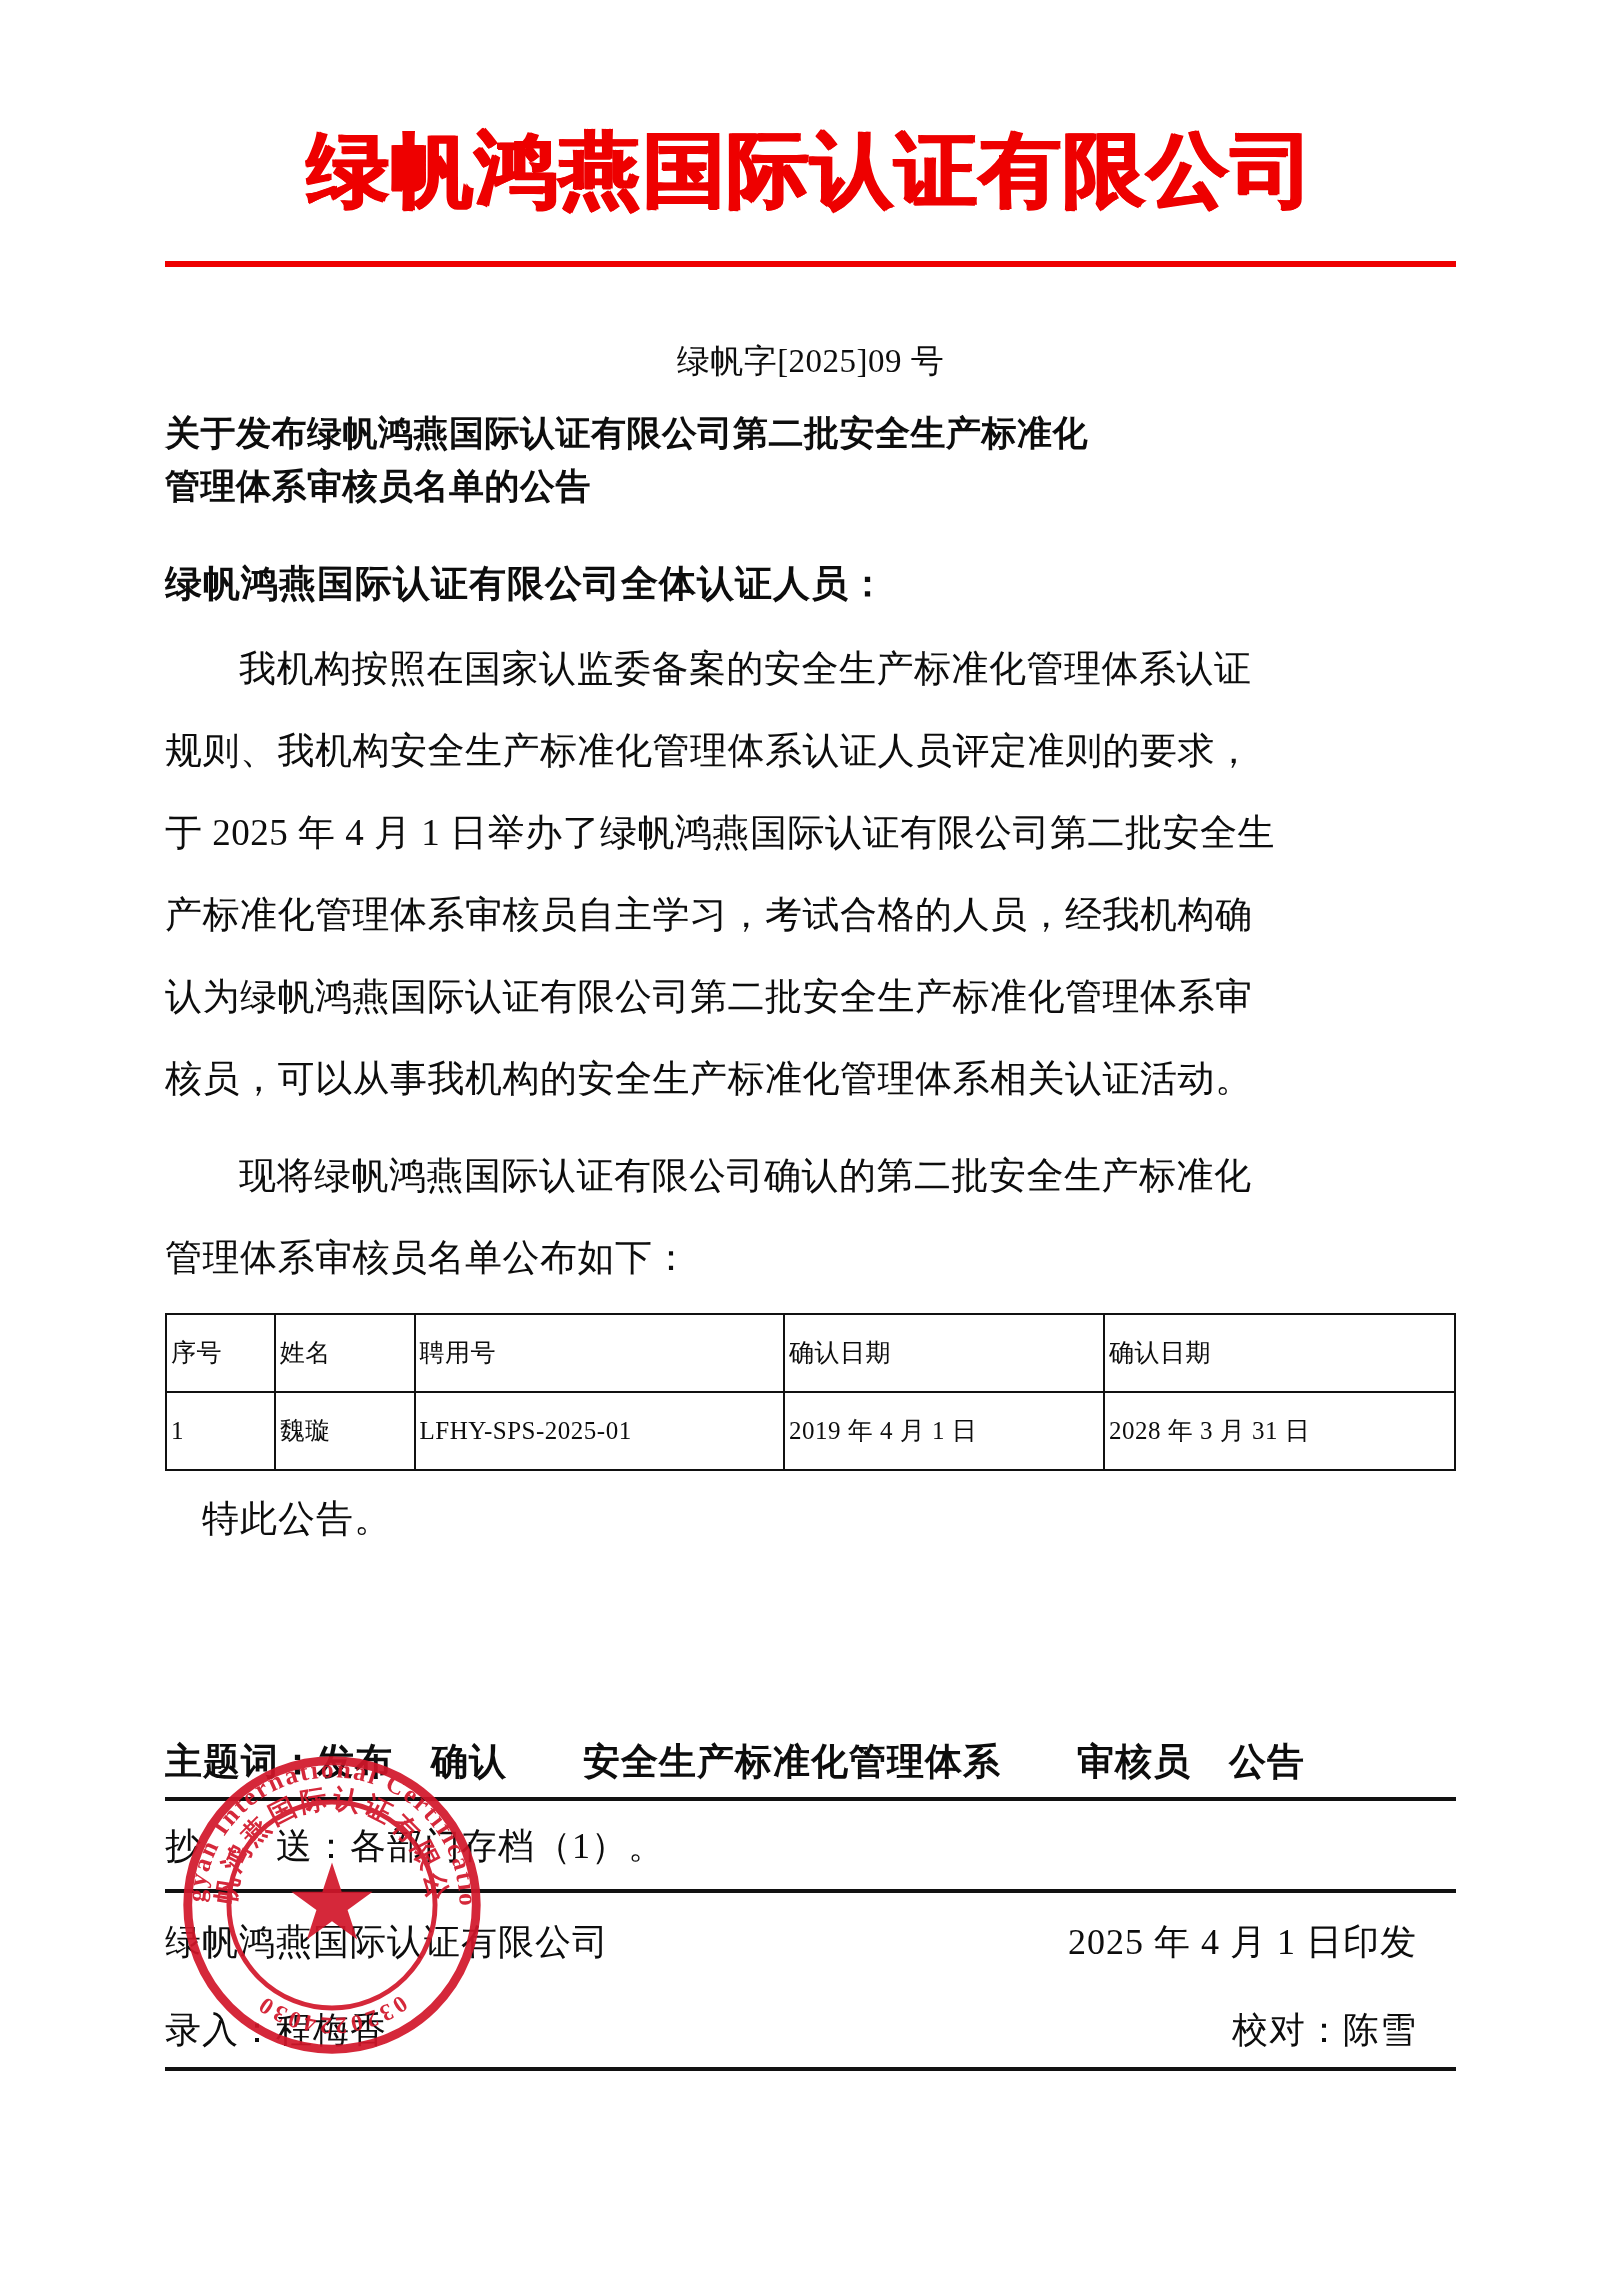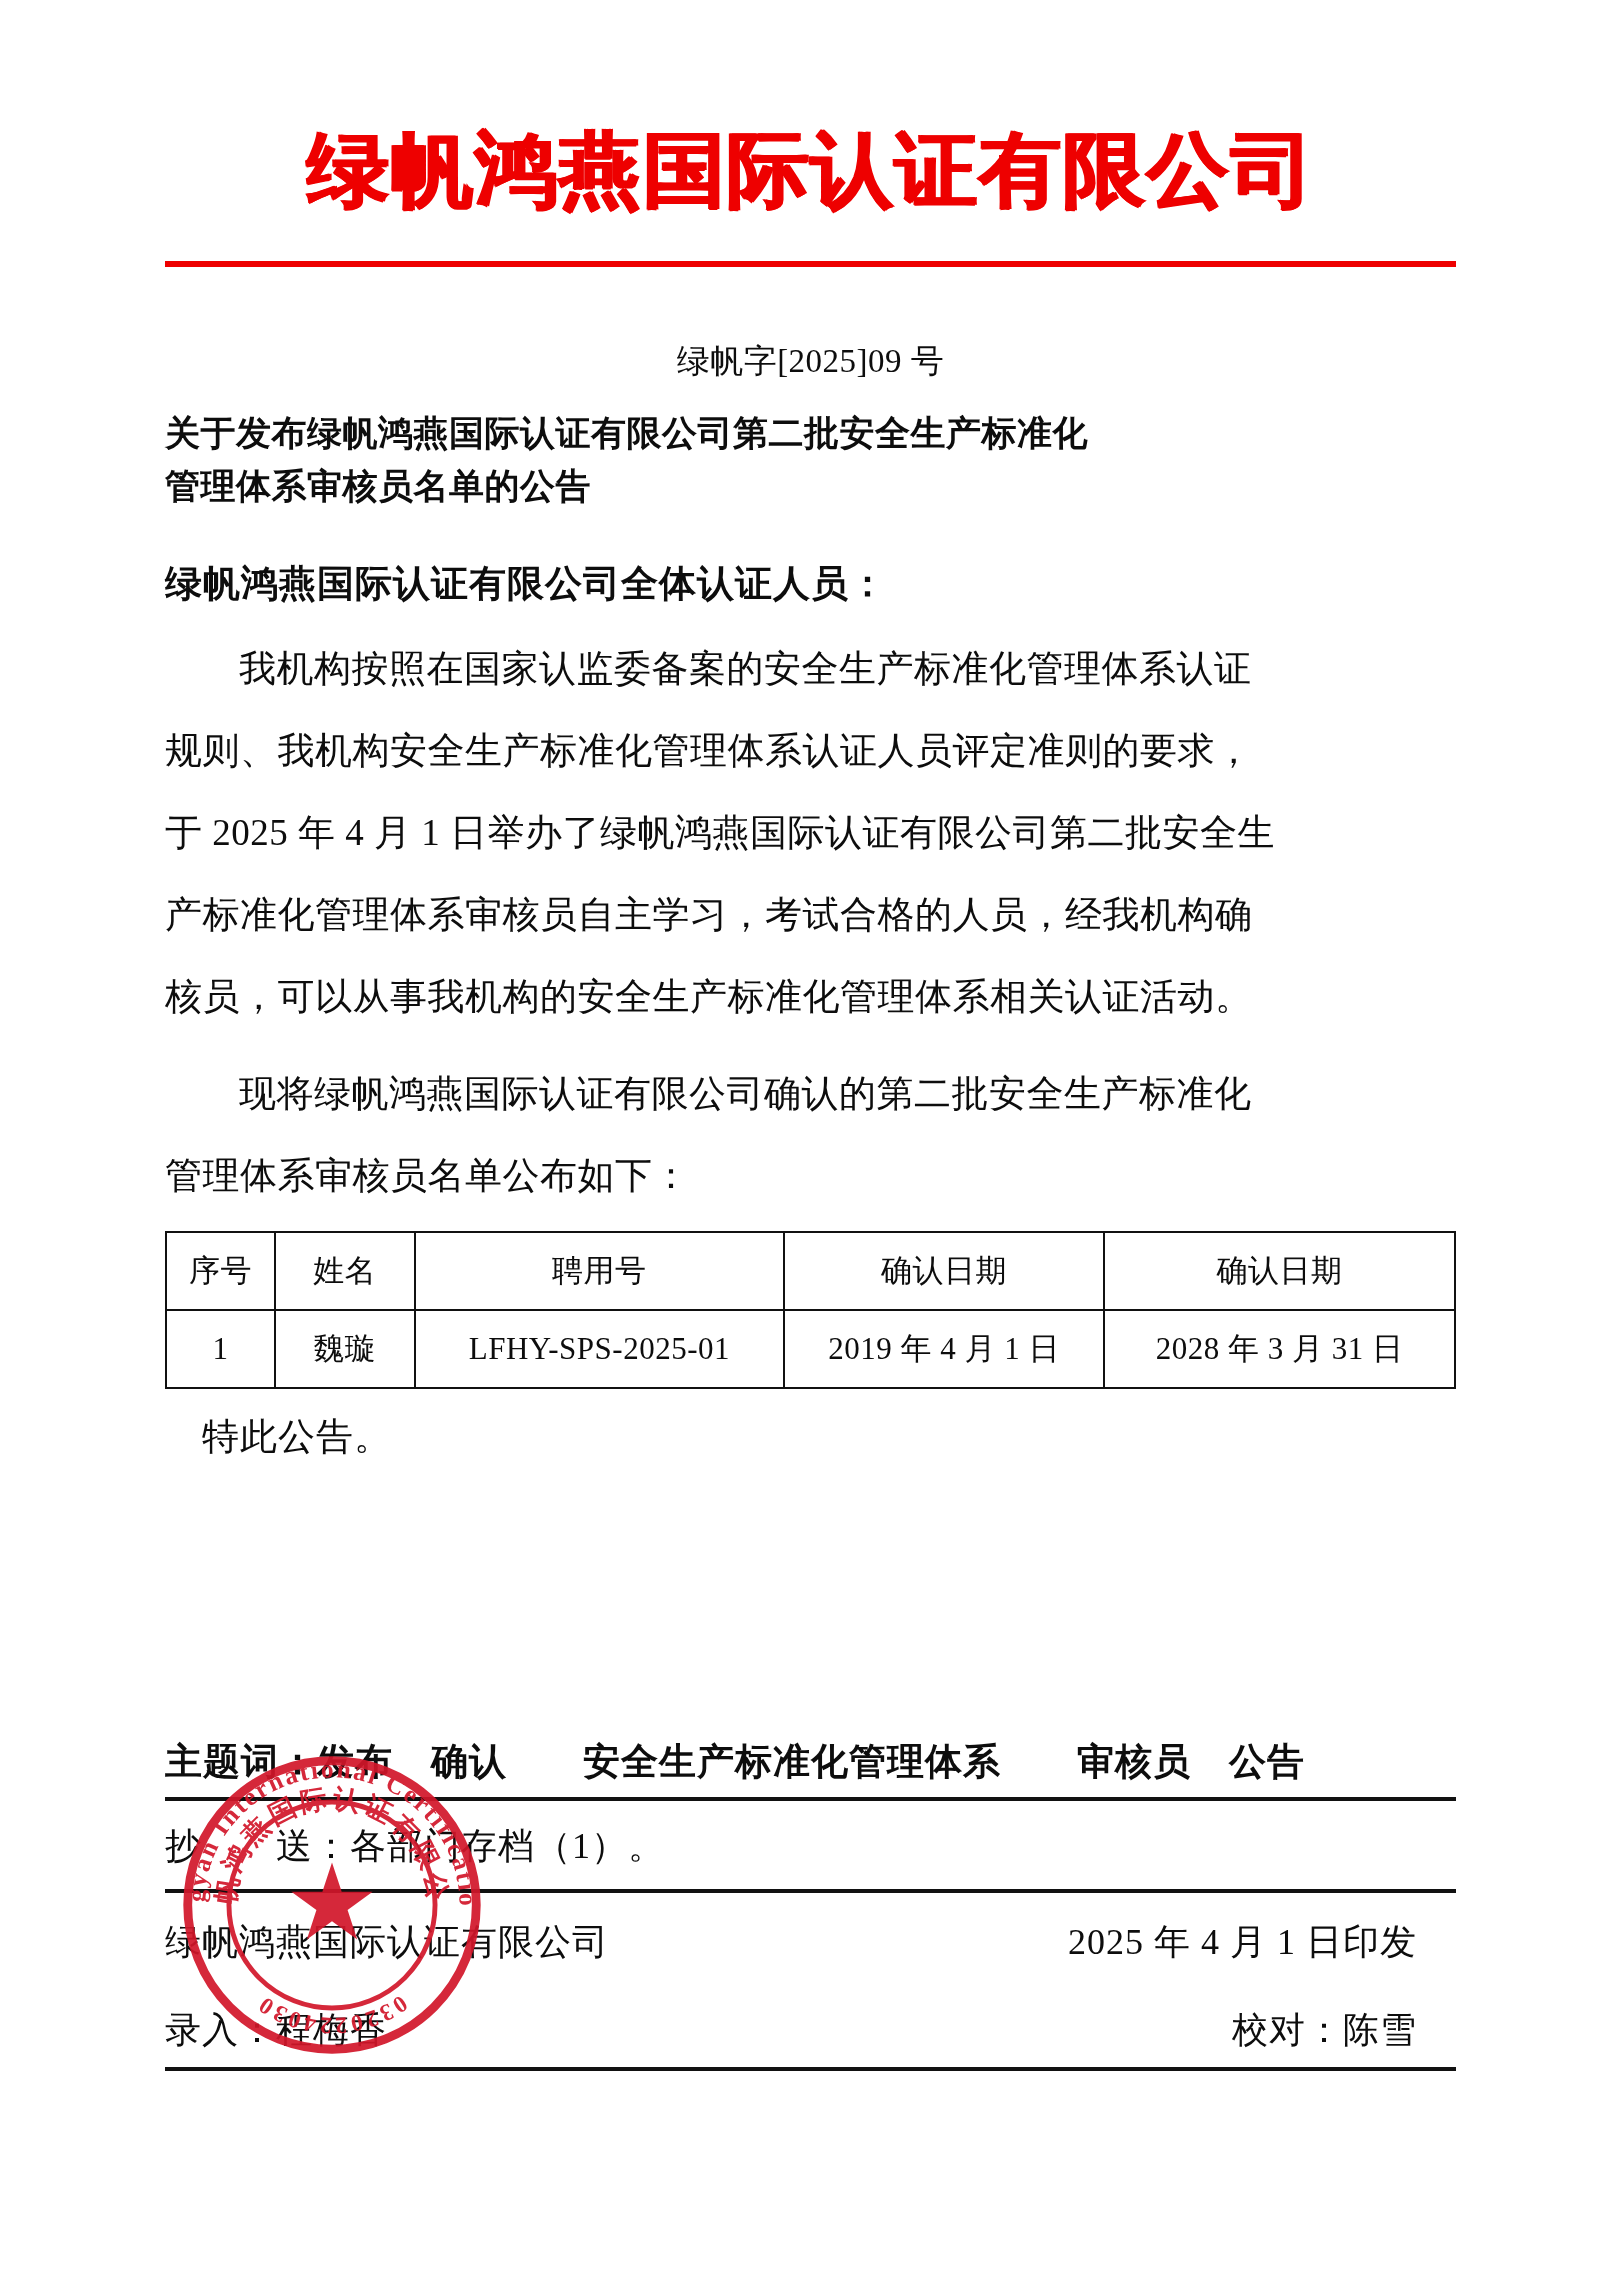--- a/index.html
+++ b/index.html
@@ -92,22 +92,21 @@
 
   
   table.roster {
     width: 100%;
     border-collapse: collapse;
     margin-top: 13.7px;
     table-layout: fixed;
   }
   table.roster td {
     border: 2px solid #111111;
-    text-align: center;
-    font-size: 31px;
+    font-size: 25px;
     height: 76px;
     padding: 0 3.9px;
     letter-spacing: 0.5px;
     vertical-align: middle;
   }
   .col-no    { width: 8.0%; }
   .col-name  { width: 10.5%; }
   .col-emp   { width: 29.0%; }
   .col-conf  { width: 25.0%; }
   .col-valid { width: 27.5%; }
@@ -188,20 +187,21 @@
     <span class="doc-title-line">管理体系审核员名单的公告</span>
   </div>
 
   <div class="salutation">绿帆鸿燕国际认证有限公司全体认证人员：</div>
 
   <div class="body-block">
     <div class="body-line indent">我机构按照在国家认监委备案的安全生产标准化管理体系认证</div>
     <div class="body-line">规则、我机构安全生产标准化管理体系认证人员评定准则的要求，</div>
     <div class="body-line">于 2025 年 4 月 1 日举办了绿帆鸿燕国际认证有限公司第二批安全生</div>
     <div class="body-line">产标准化管理体系审核员自主学习，考试合格的人员，经我机构确</div>
+    <div class="body-line">认为绿帆鸿燕国际认证有限公司第二批安全生产标准化管理体系审</div>
     <div class="body-line">核员，可以从事我机构的安全生产标准化管理体系相关认证活动。</div>
   </div>
 
   <div class="body-block">
     <div class="body-line indent">现将绿帆鸿燕国际认证有限公司确认的第二批安全生产标准化</div>
     <div class="body-line">管理体系审核员名单公布如下：</div>
   </div>
 
   <table class="roster">
     <tbody>

